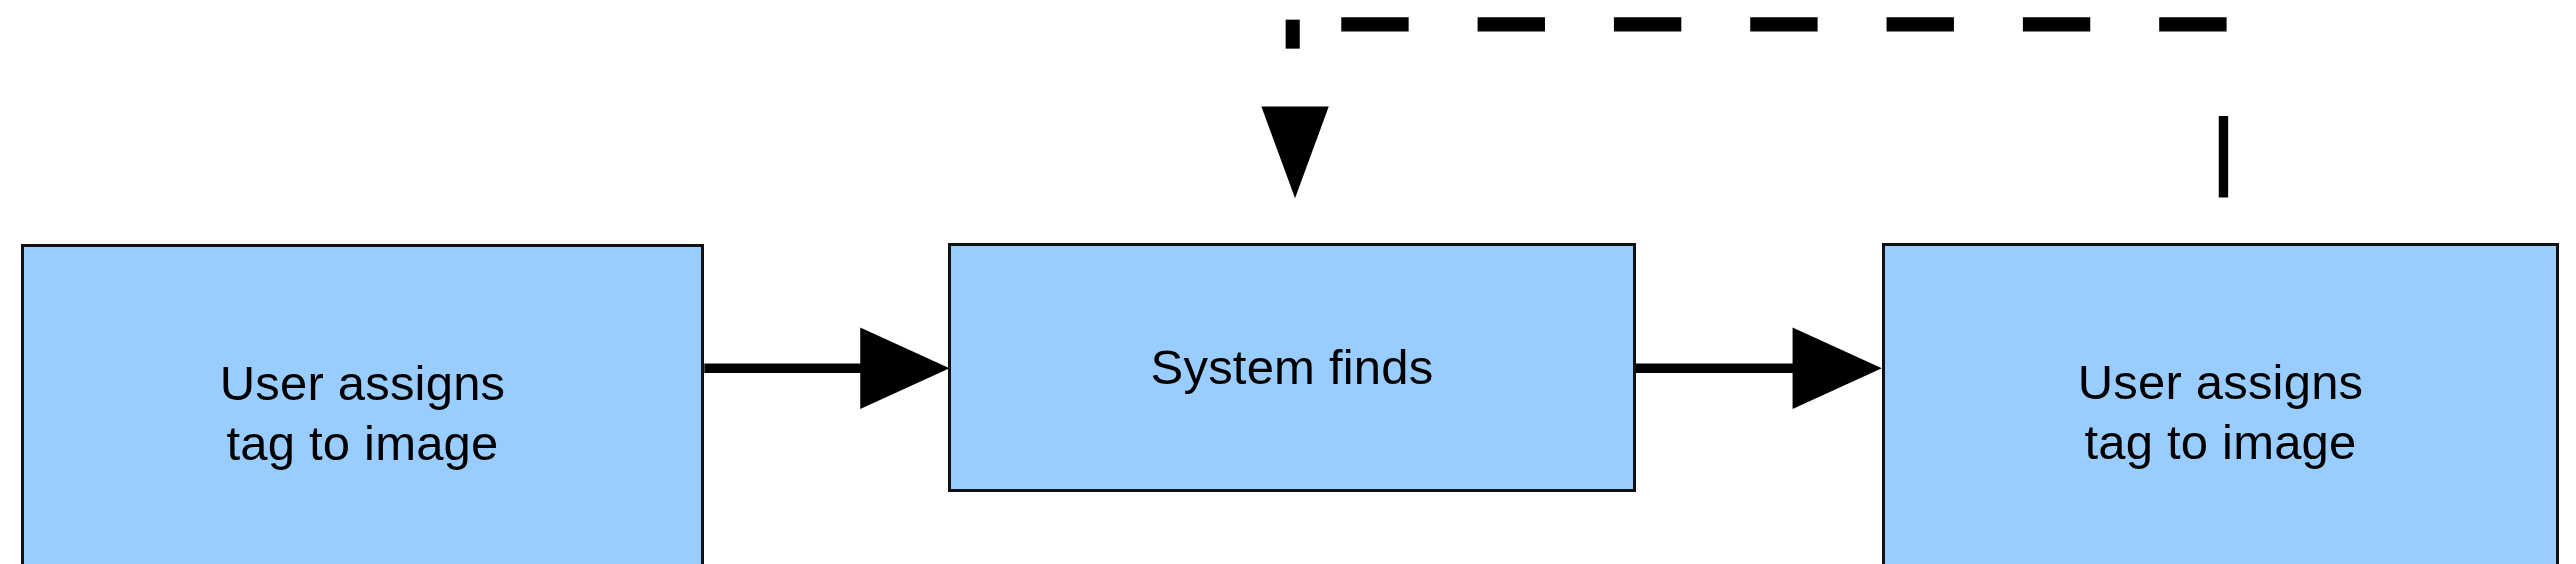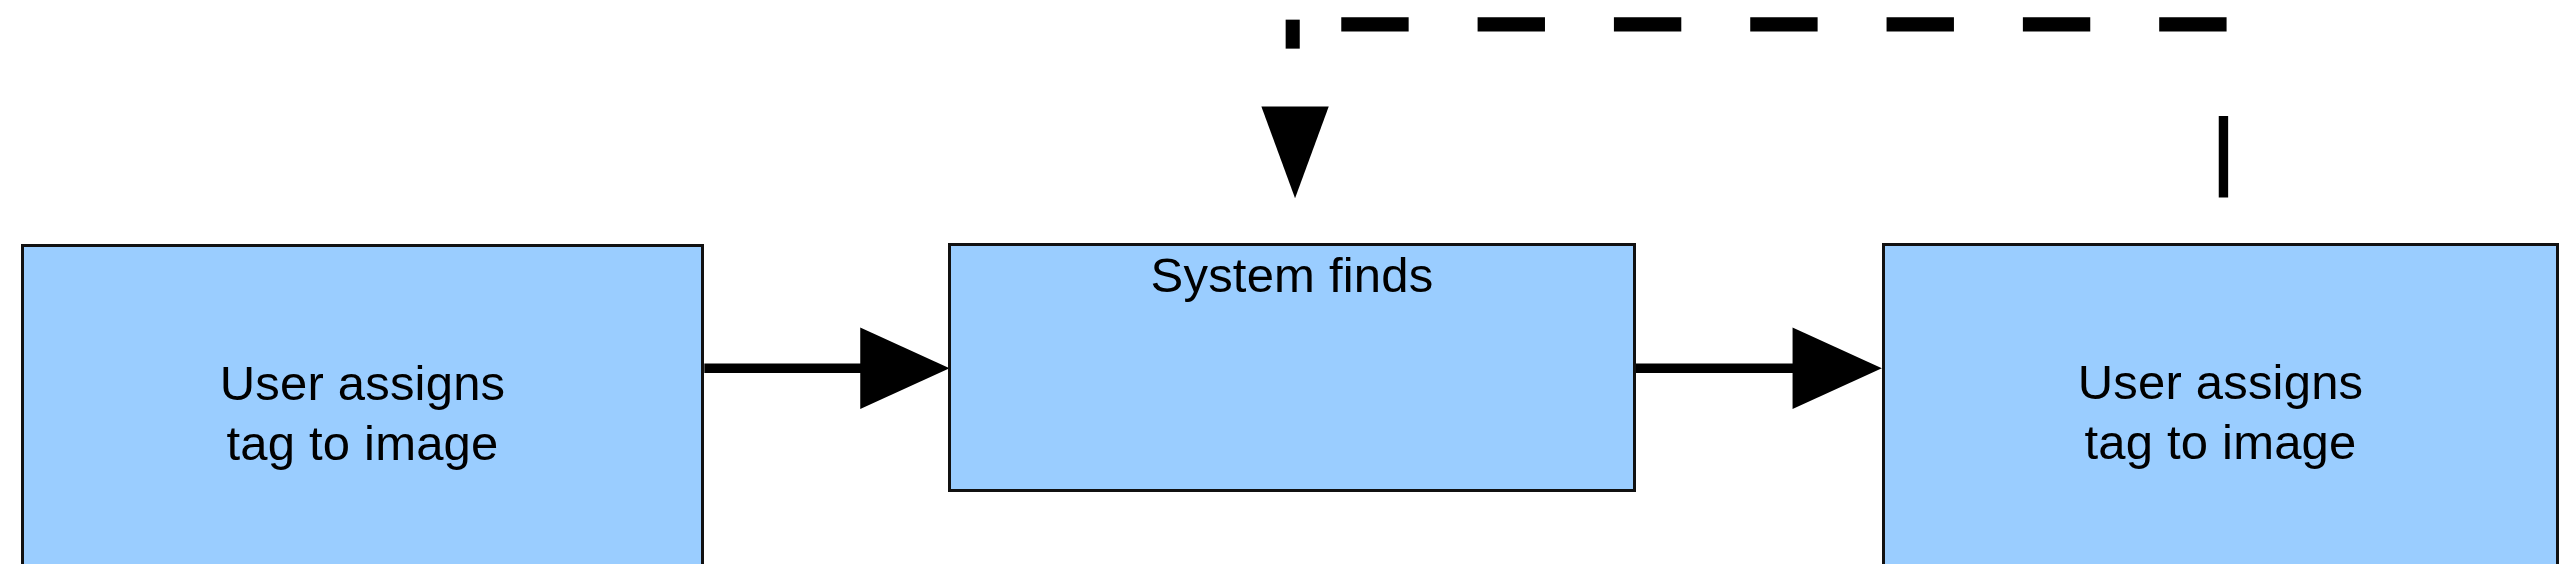--- a/index.html
+++ b/index.html
@@ -40,21 +40,21 @@
     font-size: 49px;
     line-height: 1.22;
     letter-spacing: 0.2px;
     margin-top: 46px;
   }
   .node-line {
     display: block;
     white-space: nowrap;
   }
   #node-user-assigns-1 { left: 21px;   top: 198px; width: 683px;  height: 340px; }
-  #node-system-finds   { left: 948px; top: 197px; width: 688px;  height: 249px; justify-content: space-between; }
+  #node-system-finds   { left: 948px; top: 197px; width: 688px;  height: 249px; }
   #node-user-assigns-2 { left: 1882px; top: 197px; width: 677px;  height: 340px; }
 </style>
 </head>
 <body>
 
 <div id="canvas">
 
   <svg id="diagram-svg" viewBox="0 0 3288 721" xmlns="http://www.w3.org/2000/svg">
 
     <g>

